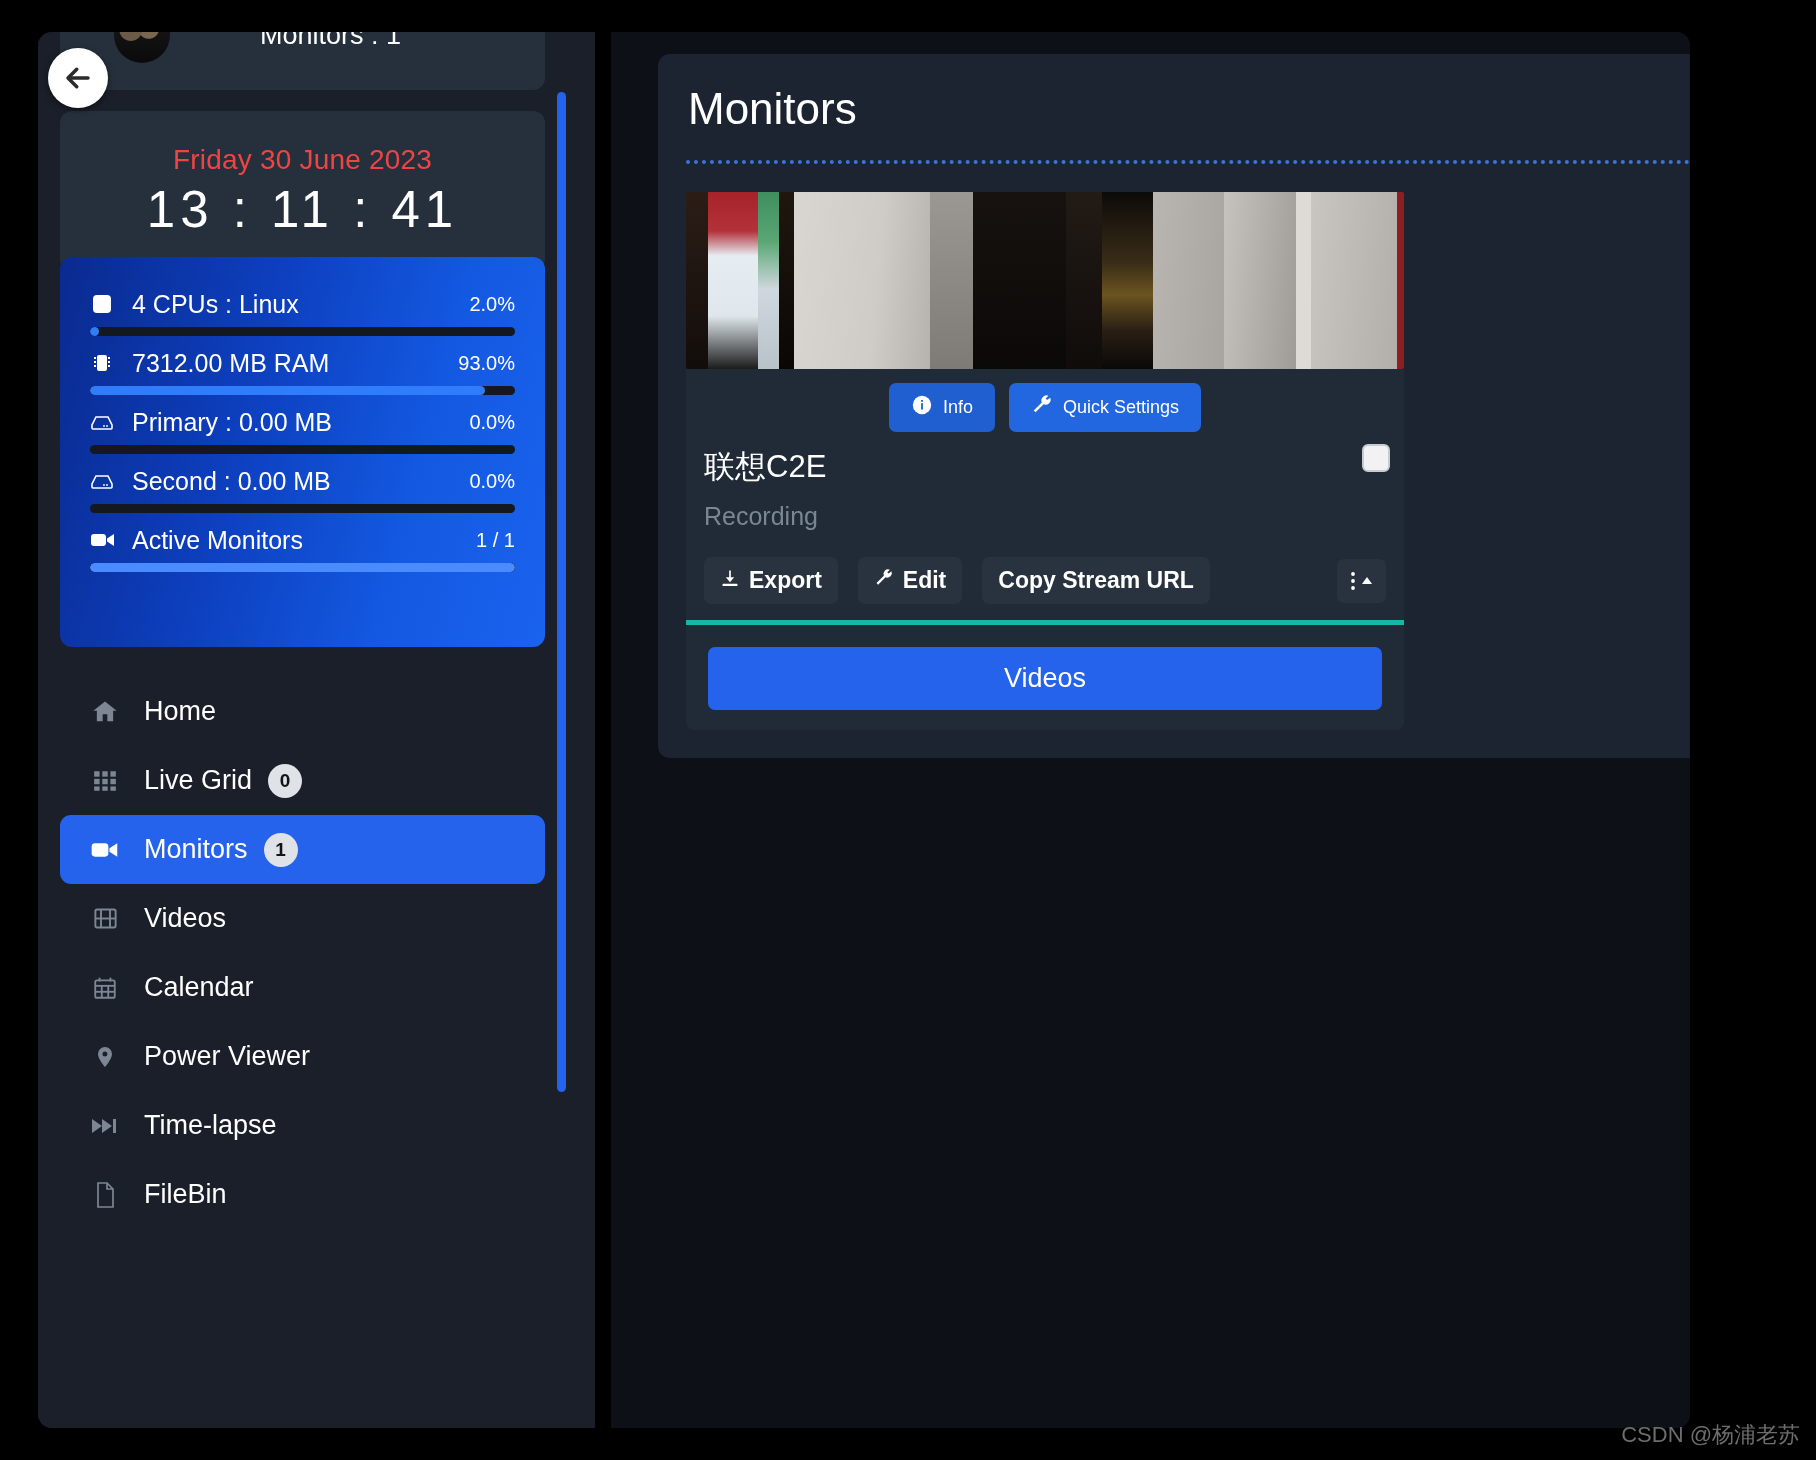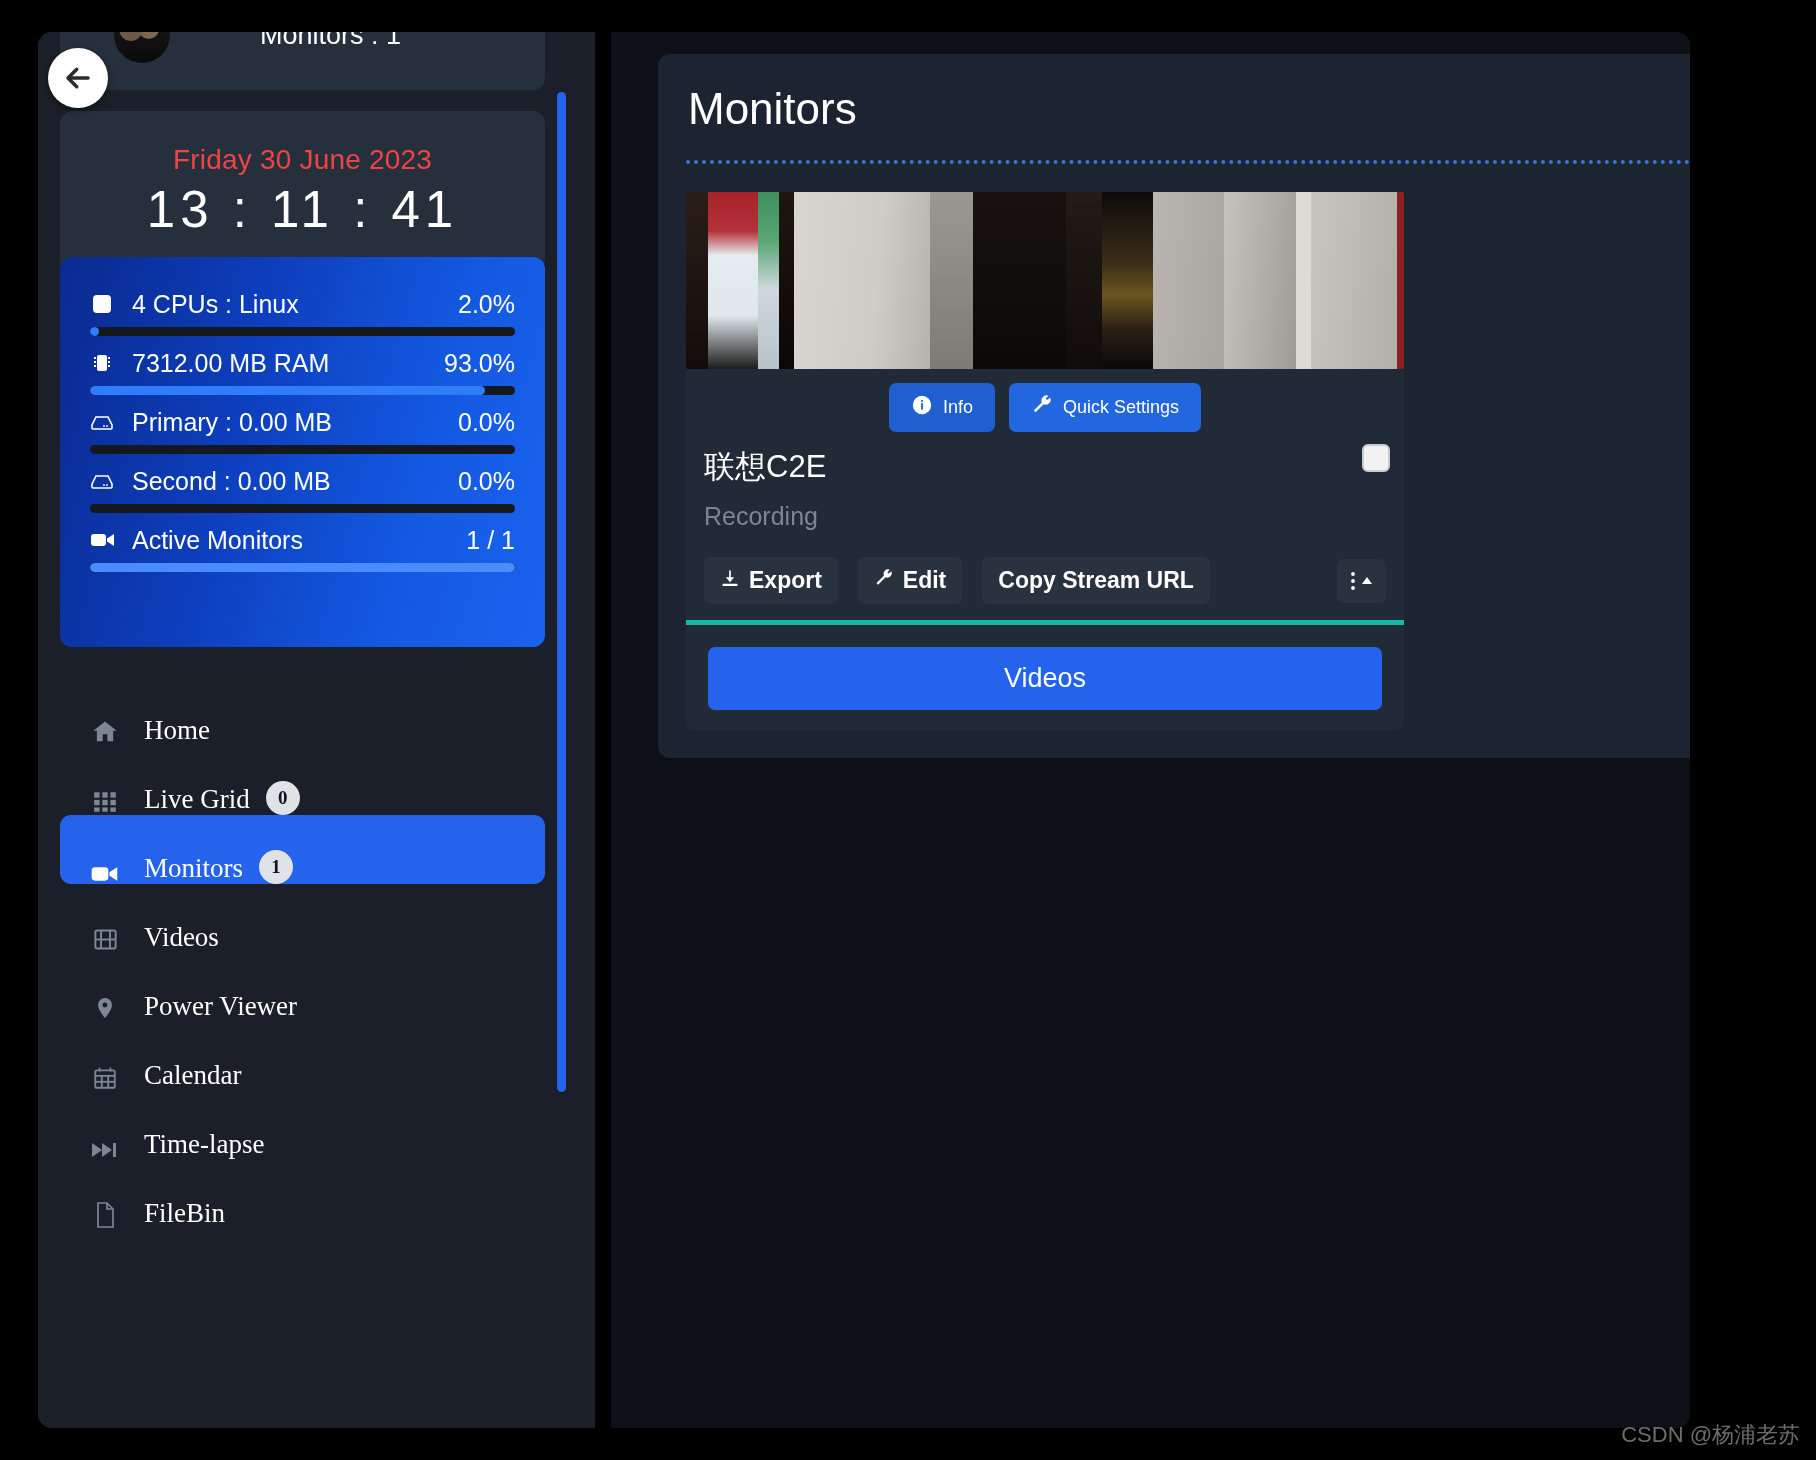--- a/index.html
+++ b/index.html
@@ -121,21 +121,21 @@
   .stat-icon svg { display: block; }
   .stat-label {
     flex: 1;
     color: #ffffff;
     font-size: 25px;
     margin-left: 12px;
     white-space: nowrap;
   }
   .stat-value {
     color: #ffffff;
-    font-size: 25px;
+    font-size: 20px;
     white-space: nowrap;
   }
   .stat-bar {
     height: 9px;
     border-radius: 5px;
     background: #14181f;
     overflow: hidden;
     margin-top: 2px;
   }
   .stat-bar > i {
@@ -145,27 +145,26 @@
     background: #2f7dfb;
   }
 
   
   .nav {
     position: absolute;
     left: 22px; top: 645px;
     width: 485px;
   }
   .nav-item {
-    display: flex; align-items: flex-end;
+    display: flex; align-items: center;
     height: 69px;
     border-radius: 11px;
     padding-left: 28px;
     cursor: pointer;
     color: #f4f6f8;
-    font-family: Liberation Serif, serif;
   }
   .nav-item.active { background: #2563ec; }
   .nav-ico {
     width: 34px; flex: 0 0 34px;
     display: flex; align-items: center; justify-content: center;
     color: #7d8794;
   }
   .nav-item.active .nav-ico { color: #ffffff; }
   .nav-label {
     font-size: 27px;
@@ -485,40 +484,40 @@
               <line x1="8" y1="4" x2="8" y2="20"></line>
                 <line x1="16" y1="4" x2="16" y2="20"></line>
               <line x1="3" y1="12" x2="21" y2="12"></line>
             </svg>
           </span>
           <span class="nav-label">Videos</span>
         </div>
 
         <div class="nav-item">
           <span class="nav-ico">
-            <svg width="24" height="28" viewBox="0 0 24 24" fill="currentColor">
-                <path d="M12 2a7 7 0 0 0-7 7c0 5 7 13 7 13s7-8 7-13a7 7 0 0 0-7-7zm0 9.5A2.5 2.5 0 1 1 12 6.5a2.5 2.5 0 0 1 0 5z"></path>
-              </svg>
-          </span>
-          <span class="nav-label">Power Viewer</span>
-        </div>
-
-        <div class="nav-item">
-          <span class="nav-ico">
             <svg width="26" height="26" viewBox="0 0 24 24" fill="none" stroke="currentColor" stroke-width="1.7">
               <rect x="3" y="5" width="18" height="16" rx="1.5"></rect>
               <line x1="3" y1="10" x2="21" y2="10"></line>
               <line x1="7" y1="2.5" x2="7" y2="6"></line>
                 <line x1="17" y1="2.5" x2="17" y2="6"></line>
               <line x1="9" y1="10" x2="9" y2="21"></line>
                 <line x1="15" y1="10" x2="15" y2="21"></line>
               <line x1="3" y1="15.5" x2="21" y2="15.5"></line>
             </svg>
           </span>
           <span class="nav-label">Calendar</span>
+        </div>
+
+        <div class="nav-item">
+          <span class="nav-ico">
+            <svg width="24" height="28" viewBox="0 0 24 24" fill="currentColor">
+                <path d="M12 2a7 7 0 0 0-7 7c0 5 7 13 7 13s7-8 7-13a7 7 0 0 0-7-7zm0 9.5A2.5 2.5 0 1 1 12 6.5a2.5 2.5 0 0 1 0 5z"></path>
+              </svg>
+          </span>
+          <span class="nav-label">Power Viewer</span>
         </div>
 
         <div class="nav-item">
           <span class="nav-ico">
             <svg width="28" height="20" viewBox="0 0 28 20" fill="currentColor">
               <path d="M1 3 L11 10 L1 17 Z"></path>
                 <path d="M11 3 L21 10 L11 17 Z"></path>
                 <rect x="22" y="3" width="3" height="14"></rect>
             </svg>
           </span>

